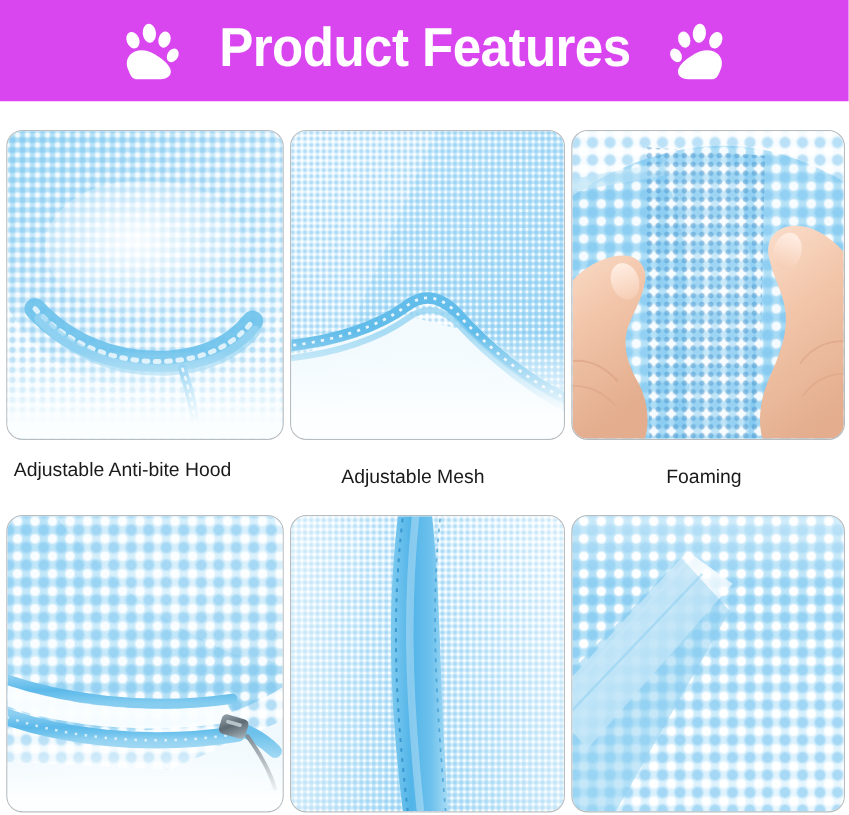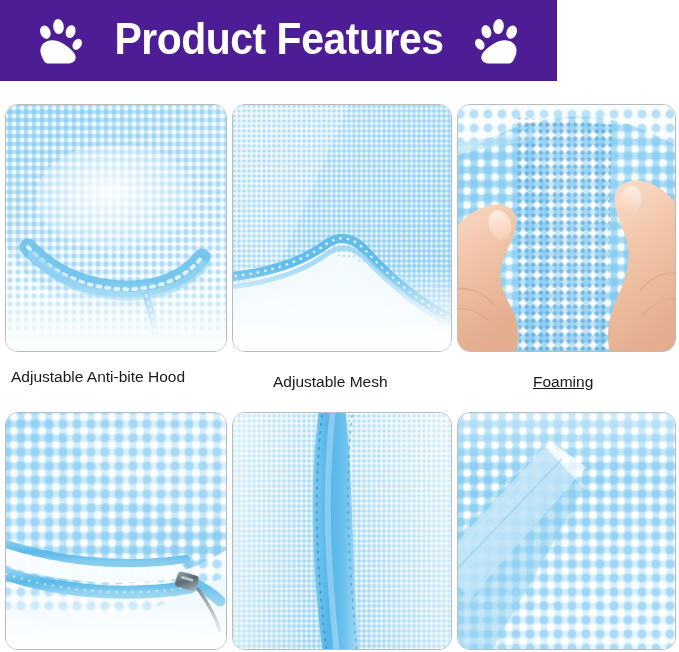--- a/index.html
+++ b/index.html
@@ -13,23 +13,23 @@
     font-family: "Liberation Sans", sans-serif;
     overflow: hidden;
     position: relative;
   }
 
   
   .banner {
     position: absolute;
     left: 0;
     top: 0;
-    width: 557px;
+    width: 679px;
     height: 81px;
-    background: #4c1d95;
+    background: #d946ef;
     display: flex;
     align-items: center;
     justify-content: center;
     gap: 16px;
   }
   .banner-title {
     color: #ffffff;
     font-size: 44px;
     font-weight: bold;
     letter-spacing: -0.5px;
@@ -268,21 +268,21 @@
       <path d="M228 170 C208 164 192 172 182 186" fill="none" stroke="#d79f80" stroke-width="1.5" opacity="0.5"></path>
       <path d="M230 196 C210 190 194 198 184 212" fill="none" stroke="#d79f80" stroke-width="1.3" opacity="0.42"></path>
     </svg>
   </div>
 </div>
 
 <div class="caption" style="left:11px; top:369px;">Adjustable Anti-bite Hood</div>
 
 <div class="caption" style="left:273px; top:374px;">Adjustable Mesh</div>
 
-<div class="caption" style="left:533px; top:374px;text-decoration:underline;">Foaming</div>
+<div class="caption" style="left:533px; top:374px;">Foaming</div>
 
 <div class="panel" style="left:5px; top:412px; width:220px; height:236px;">
   <div class="art">
     <div class="bg-studio"></div>
     <svg viewBox="0 0 220 236" width="220" height="236" style="position:absolute;inset:0;">
       <defs>
         <clipPath id="bagClip">
           <path d="M-10 -10 L230 -10 L230 130 C190 160 130 176 60 172 C20 169 -2 156 -10 138 Z"></path>
         </clipPath>
         <linearGradient id="bagG" x1="0.2" y1="0" x2="0.8" y2="1">

